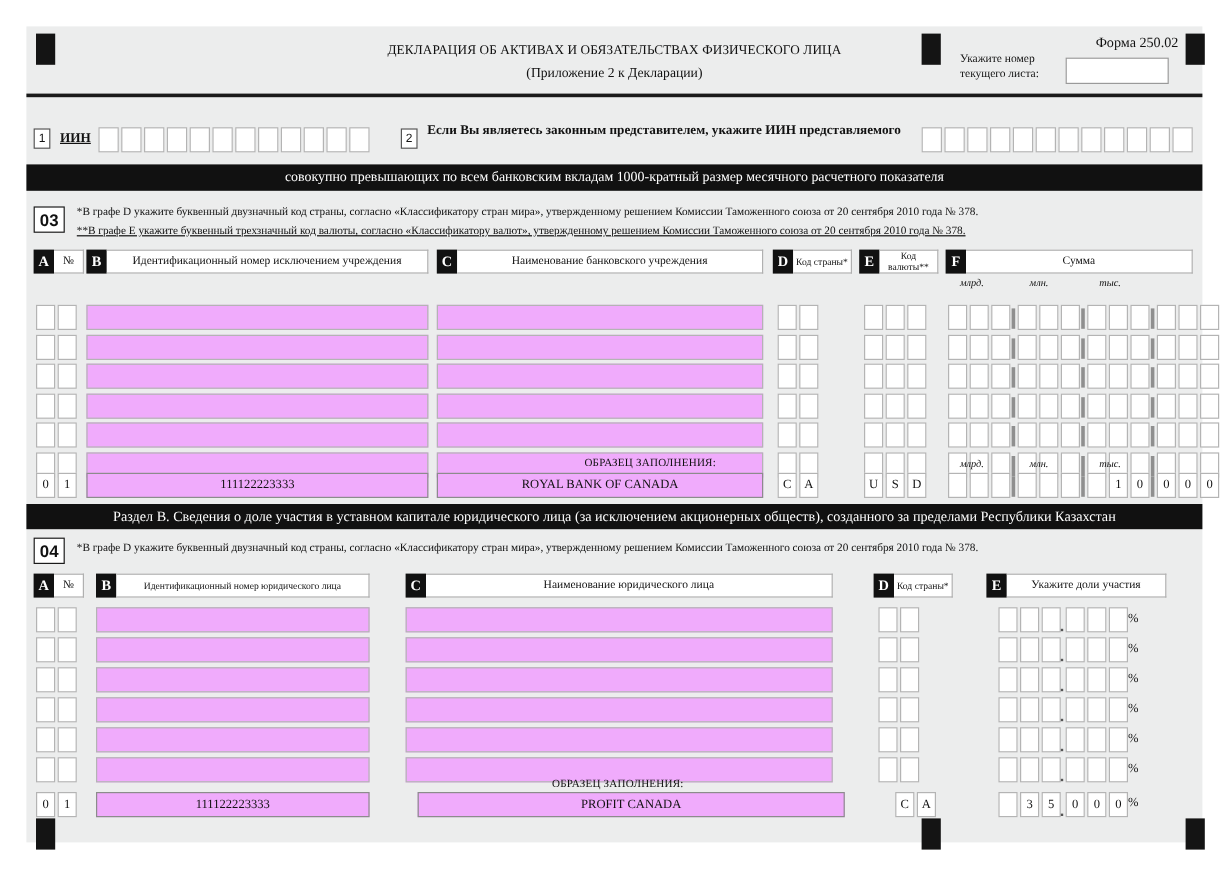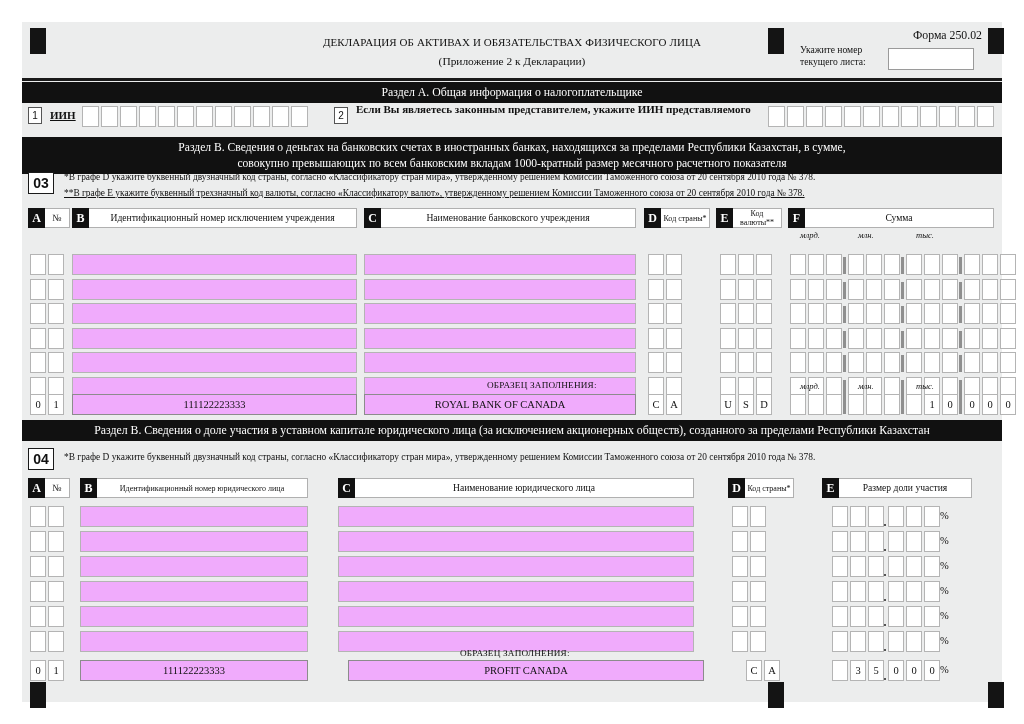--- a/index.html
+++ b/index.html
@@ -190,21 +190,20 @@
   <div class="title-wrap">
     <div class="doc-title">ДЕКЛАРАЦИЯ ОБ АКТИВАХ И ОБЯЗАТЕЛЬСТВАХ ФИЗИЧЕСКОГО ЛИЦА</div>
     <div class="doc-sub">(Приложение 2 к Декларации)</div>
   </div>
   <div class="form-code">Форма 250.02</div>
   <div class="sheet-no-label">Укажите номер текущего листа:</div>
   <div class="sheet-no-box"></div>
 
   <div class="rule" style="top:78px;"></div>
 
-  <div class="bar" style="top:82px;">Раздел А. Общая информация о налогоплательщике</div>
 
   <div class="tag-num" style="left:28px; top:107px;">1</div>
   <div class="lbl bold" style="left:50px; top:109px;text-decoration:underline;">ИИН</div>
   <div class="cells" id="iin-cells-1" style="left:82px; top:106px;">
       <div class="cell"></div>
       <div class="cell"></div>
       <div class="cell"></div>
       <div class="cell"></div>
       <div class="cell"></div>
       <div class="cell"></div>
@@ -227,21 +226,20 @@
       <div class="cell"></div>
       <div class="cell"></div>
       <div class="cell"></div>
       <div class="cell"></div>
       <div class="cell"></div>
       <div class="cell"></div>
       <div class="cell"></div>
     </div>
 
   <div class="bar two" style="top:137px;">
-    <div>Раздел В. Сведения о деньгах на банковских счетах в иностранных банках, находящихся за пределами Республики Казахстан, в сумме,</div>
     <div>совокупно превышающих по всем банковским вкладам 1000-кратный размер месячного расчетного показателя</div>
   </div>
 
   <div class="note-num" style="left:28px; top:172px;">03</div>
   <div class="note-line" style="left:64px; top:172px;">*В графе D укажите буквенный двузначный код страны, согласно «Классификатору стран мира», утвержденному решением Комиссии Таможенного союза от 20 сентября 2010 года № 378.</div>
   <div class="note-line" style="left:64px; top:188px;text-decoration:underline;">**В графе Е укажите буквенный трехзначный код валюты, согласно «Классификатору валют», утвержденному решением Комиссии Таможенного союза от 20 сентября 2010 года № 378.</div>
 
   <div class="colhead" style="left:28px; top:208px; width:42px;">
     <div class="letter">A</div>
     <div class="cap">№</div>
@@ -500,21 +498,21 @@
   <div class="colhead" style="left:338px; top:478px; width:356px;">
     <div class="letter">C</div>
     <div class="cap">Наименование юридического лица</div>
   </div>
   <div class="colhead" style="left:728px; top:478px; width:66px;">
     <div class="letter">D</div>
     <div class="cap tiny">Код страны*</div>
   </div>
   <div class="colhead" style="left:822px; top:478px; width:150px;">
     <div class="letter">E</div>
-    <div class="cap">Размер доли участия</div>
+    <div class="cap">Укажите доли участия</div>
   </div>
 
   <div id="b2-rows">
       <div class="cellrow" style="left: 30px; top: 506px;">
         <div class="c"></div>
         <div class="c"></div>
       </div>
       <div class="ibox" style="left: 80px; top: 506px; width: 228px;"></div>
       <div class="ibox" style="left: 338px; top: 506px; width: 356px;"></div>
       <div class="cellrow" style="left: 732px; top: 506px;">

